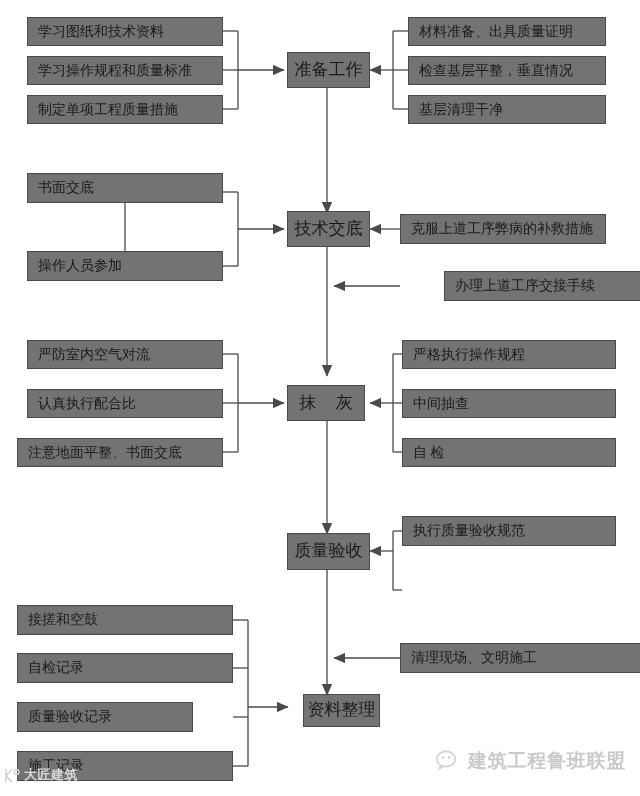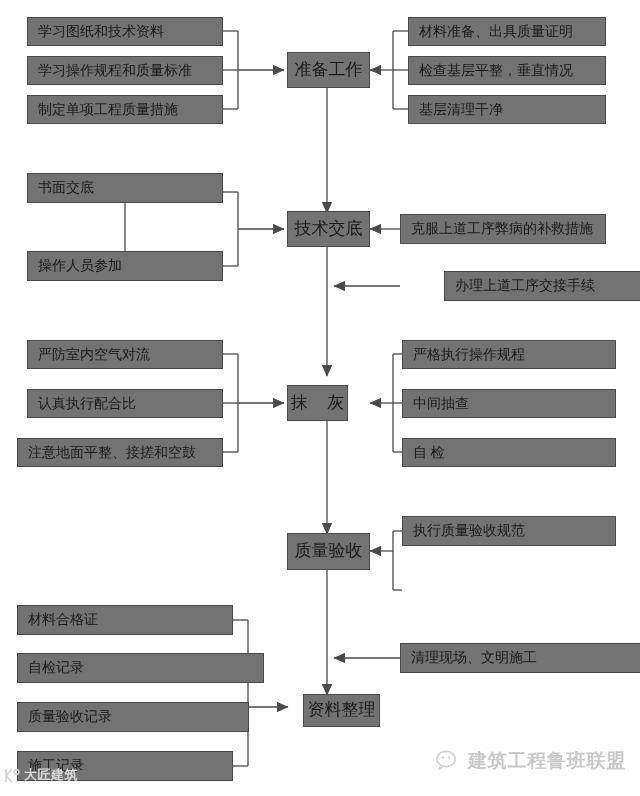--- a/index.html
+++ b/index.html
@@ -148,35 +148,35 @@
   <div class="box left-box" style="left:27px; top:173px; width:196px; height:30px;">书面交底</div>
   <div class="box left-box" style="left:27px; top:251px; width:196px; height:30px;">操作人员参加</div>
 
   <div class="box node" style="left:287px; top:211px; width:83px; height:36px;">技术交底</div>
 
   <div class="box right-box" style="left:400px; top:214px; width:206px; height:30px;">克服上道工序弊病的补救措施</div>
   <div class="box right-box" style="left:400px; top:271px; width:206px; height:30px;margin-left:44px;">办理上道工序交接手续</div>
 
   <div class="box left-box" style="left:27px; top:340px; width:196px; height:29px;">严防室内空气对流</div>
   <div class="box left-box" style="left:27px; top:389px; width:196px; height:29px;">认真执行配合比</div>
-  <div class="box left-box" style="left:17px; top:438px; width:206px; height:29px;">注意地面平整、接搓和空鼓</div>
-
-  <div class="box node spaced" style="left:287px; top:385px; width:61px; height:36px;">抹  灰</div>
+  <div class="box left-box" style="left:17px; top:438px; width:206px; height:29px;">注意地面平整、书面交底</div>
+
+  <div class="box node spaced" style="left:287px; top:385px; width:78px; height:36px;">抹  灰</div>
 
   <div class="box right-box" style="left:402px; top:340px; width:214px; height:29px;">严格执行操作规程</div>
   <div class="box right-box" style="left:402px; top:389px; width:214px; height:29px;">中间抽查</div>
   <div class="box right-box" style="left:402px; top:438px; width:214px; height:29px;">自   检</div>
 
   <div class="box node" style="left:287px; top:533px; width:83px; height:37px;">质量验收</div>
 
   <div class="box right-box" style="left:402px; top:516px; width:214px; height:30px;">执行质量验收规范</div>
 
-  <div class="box left-box" style="left:17px; top:605px; width:216px; height:30px;">材料合格证</div>
-  <div class="box left-box" style="left:17px; top:653px; width:247px; height:30px;">自检记录</div>
-  <div class="box left-box" style="left:17px; top:702px; width:232px; height:30px;">质量验收记录</div>
+  <div class="box left-box" style="left:17px; top:605px; width:216px; height:30px;">接搓和空鼓</div>
+  <div class="box left-box" style="left:17px; top:653px; width:216px; height:30px;">自检记录</div>
+  <div class="box left-box" style="left:17px; top:702px; width:176px; height:30px;">质量验收记录</div>
   <div class="box left-box" style="left:17px; top:751px; width:216px; height:30px;">施工记录</div>
 
   <div class="box node" style="left:303px; top:694px; width:77px; height:33px;">资料整理</div>
 
   <div class="box right-box" style="left:400px; top:643px; width:256px; height:30px;">清理现场、文明施工</div>
 
   <div class="wm wm-br">
     <span class="wechat-icon">
       <svg viewBox="0 0 26 22" width="26" height="22" aria-hidden="true">
         <ellipse cx="10" cy="9" rx="9.2" ry="7.6" fill="none" stroke="#d2d2d2" stroke-width="1.6"></ellipse>

